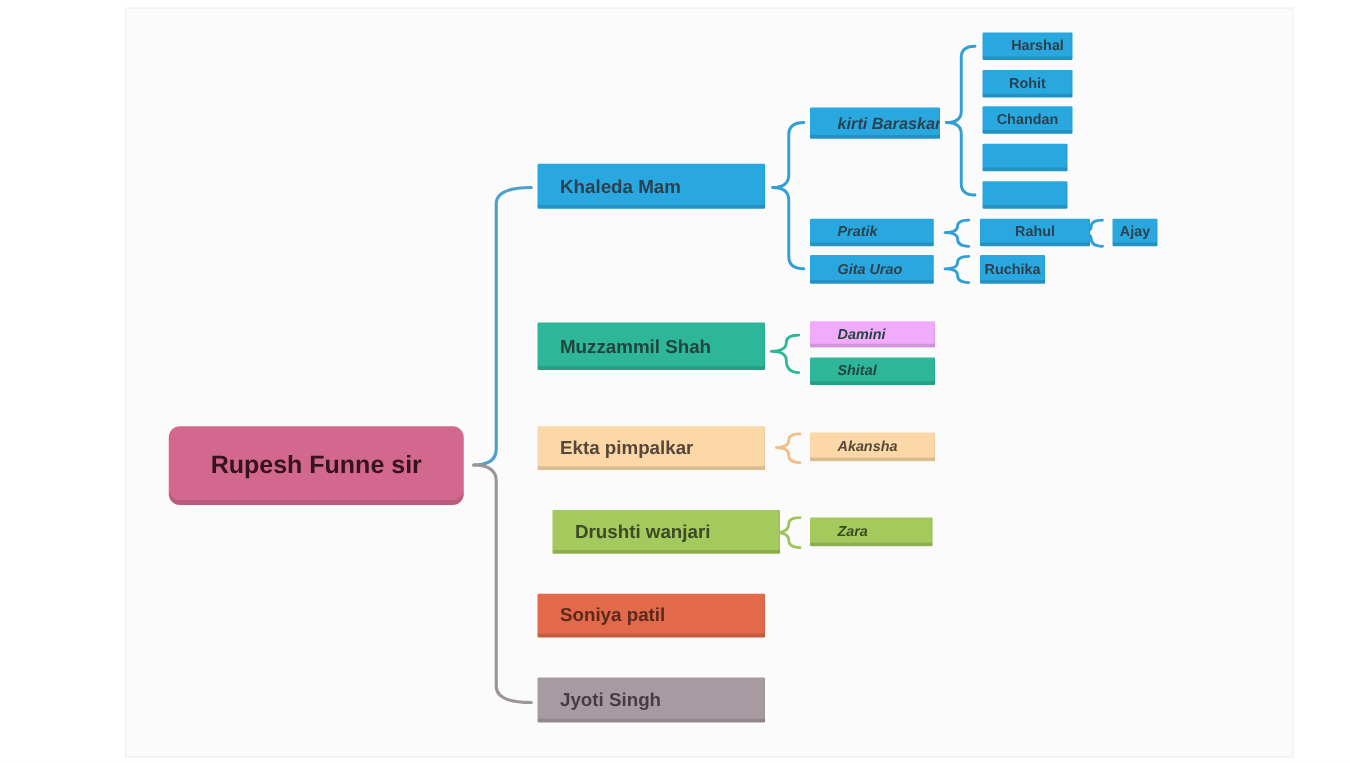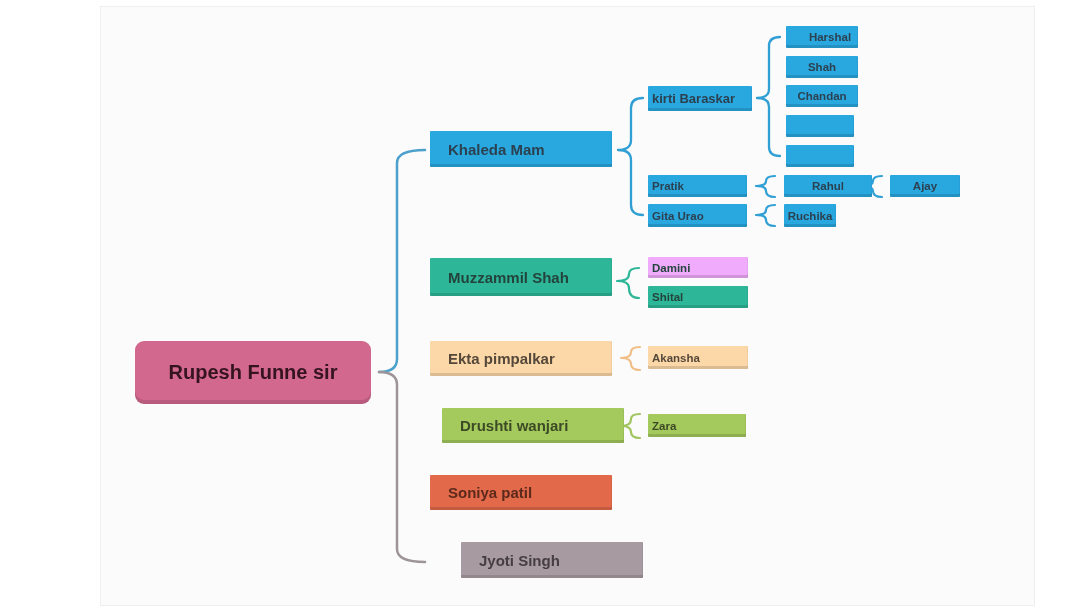--- a/index.html
+++ b/index.html
@@ -15,28 +15,28 @@
   .node{
     position:absolute;display:flex;align-items:center;box-sizing:border-box;
     font-weight:700;box-shadow:inset 0 -3px 0 rgba(0,0,0,0.13), inset -1px 0 0 rgba(0,0,0,0.05);
     white-space:nowrap;overflow:hidden;
   }
   .root{
     border-radius:9px;font-size:20px;color:#36141f;justify-content:center;
     box-shadow:inset 0 -4px 0 rgba(0,0,0,0.12);
   }
   .n1{font-size:15px;padding-left:18px;border-radius:1px;text-align:center;}
-  .n2{font-size:11.5px;padding-left:4px;border-radius:1px;}
+  .n2{font-size:11.5px;padding-left:22px;border-radius:1px;font-style:italic;}
   .n2c{font-size:11.5px;justify-content:center;padding-left:0;border-radius:1px;}
   .t-blue{color:#2c4150;}
   .t-teal{color:#23443c;}
   .t-peach{color:#55483a;}
   .t-green{color:#3c4a26;}
   .t-coral{color:#5c2a1c;}
-  .t-mauve{color:#453d42;margin-left:31px;}
+  .t-mauve{color:#453d42;}
 </style>
 </head>
 <body>
 
 <div id="stage">
   <div id="canvas-panel"></div>
 
   <svg id="brace-layer" viewBox="0 0 1080 610" fill="none" stroke-linecap="round" stroke-linejoin="round">
     <path stroke-width="2.5" d="M425,150 Q397,150 397,163 L397,359 Q397,372 379,372" stroke="#4ba1cc"></path>
     <path stroke-width="2.5" d="M379,372 Q397,372 397,385 L397,549 Q397,562 425,562" stroke="#9c9499"></path>
@@ -57,27 +57,27 @@
   <div class="node n1 t-peach" style="left: 430px; top: 341px; width: 182px; height: 35px; background-color: rgb(252, 216, 168);">Ekta pimpalkar</div>
   <div class="node n1 t-green" style="left: 430px; top: 408px; width: 182px; height: 35px; background-color: rgb(164, 201, 92); margin-left: 12px;">Drushti wanjari</div>
   <div class="node n1 t-coral" style="left: 430px; top: 475px; width: 182px; height: 35px; background-color: rgb(226, 105, 74);">Soniya patil</div>
   <div class="node n1 t-mauve" style="left: 430px; top: 542px; width: 182px; height: 36px; background-color: rgb(167, 155, 161);">Jyoti Singh</div>
 
   <div class="node n2 t-blue" style="left: 648px; top: 86px; width: 104px; height: 25px; font-size: 13px; background-color: rgb(41, 168, 224);">kirti Baraskar</div>
   <div class="node n2 t-blue" style="left: 648px; top: 175px; width: 99px; height: 22px; background-color: rgb(41, 168, 224);">Pratik</div>
   <div class="node n2 t-blue" style="left: 648px; top: 204px; width: 99px; height: 23px; background-color: rgb(41, 168, 224);">Gita Urao</div>
 
   <div class="node n2c t-blue" style="left: 786px; top: 26px; width: 72px; height: 22px; background-color: rgb(41, 168, 224); padding-left: 16px;">Harshal</div>
-  <div class="node n2c t-blue" style="left: 786px; top: 56px; width: 72px; height: 22px; background-color: rgb(41, 168, 224);">Shah</div>
+  <div class="node n2c t-blue" style="left: 786px; top: 56px; width: 72px; height: 22px; background-color: rgb(41, 168, 224);">Rohit</div>
   <div class="node n2c t-blue" style="left: 786px; top: 85px; width: 72px; height: 22px; background-color: rgb(41, 168, 224);">Chandan</div>
   <div class="node n2c t-blue" style="left: 786px; top: 115px; width: 68px; height: 22px; background-color: rgb(41, 168, 224);"></div>
   <div class="node n2c t-blue" style="left: 786px; top: 145px; width: 68px; height: 22px; background-color: rgb(41, 168, 224);"></div>
 
   <div class="node n2c t-blue" style="left: 784px; top: 175px; width: 88px; height: 22px; background-color: rgb(41, 168, 224);">Rahul</div>
-  <div class="node n2c t-blue" style="left: 890px; top: 175px; width: 70px; height: 22px; background-color: rgb(41, 168, 224);">Ajay</div>
+  <div class="node n2c t-blue" style="left: 890px; top: 175px; width: 36px; height: 22px; background-color: rgb(41, 168, 224);">Ajay</div>
   <div class="node n2c t-blue" style="left: 784px; top: 204px; width: 52px; height: 23px; background-color: rgb(41, 168, 224);">Ruchika</div>
 
   <div class="node n2 t-teal" style="left: 648px; top: 257px; width: 100px; height: 21px; background-color: #f0abfc;">Damini</div>
   <div class="node n2 t-teal" style="left: 648px; top: 286px; width: 100px; height: 22px; background-color: rgb(46, 182, 152);">Shital</div>
 
   <div class="node n2 t-peach" style="left: 648px; top: 346px; width: 100px; height: 23px; background-color: rgb(252, 216, 168);">Akansha</div>
 
   <div class="node n2 t-green" style="left: 648px; top: 414px; width: 98px; height: 23px; background-color: rgb(164, 201, 92);">Zara</div>
 </div>
 

